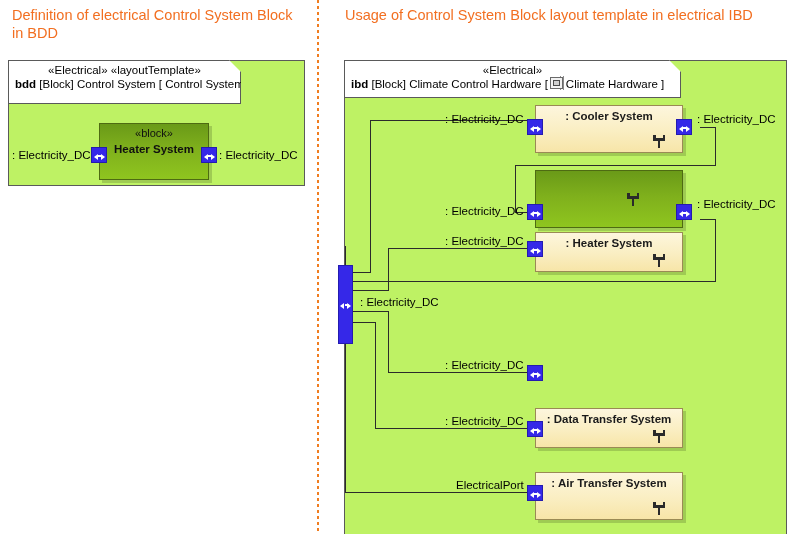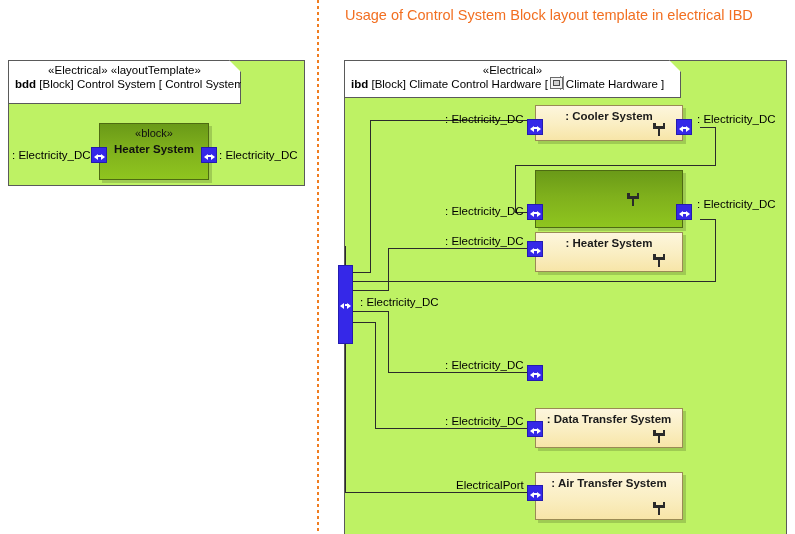--- a/index.html
+++ b/index.html
@@ -133,20 +133,21 @@
     position:absolute;font-size:11.5px;color:#000;white-space:nowrap;
     font-family:"Liberation Sans", sans-serif;
   }
   .plabel.r{text-align:right;}
 </style>
 </head>
 <body>
 
 <div class="root">
 
+  <div class="heading" id="bdd-heading">Definition of electrical Control System Block in BDD</div>
   <div class="heading" id="ibd-heading">Usage of Control System Block layout template in electrical IBD</div>
 
   <div class="divider"></div>
 
   <div class="frame" id="bdd-frame">
     <div class="frame-tab" id="bdd-tab">
       <span class="tab-stereo">«Electrical»
 «layoutTemplate»</span>
       <span class="tab-title">
         <span class="kw">bdd</span>
@@ -215,21 +216,21 @@
 
   <div class="ln v" style="left:345px;top:246px;height:20px;"></div>
 
   <div class="rail">
     <span class="al"></span>
       <span class="bar"></span>
       <span class="arr"></span>
   </div>
   <div class="plabel" style="left:360px;top:296px;">: Electricity_DC</div>
 
-  <div class="part" style="left:535px;top:105px;width:148px;height:36px;">
+  <div class="part" style="left:535px;top:105px;width:148px;height:48px;">
     <span class="pname">: Cooler System</span>
     <span class="rake" style="right:16px;bottom:4px;">
       <span class="l1"></span>
         <span class="l2"></span>
         <span class="bar"></span>
         <span class="stem"></span>
     </span>
   </div>
   <div class="port" style="left:527px;top:119px;">
     <span class="ar al"></span>

